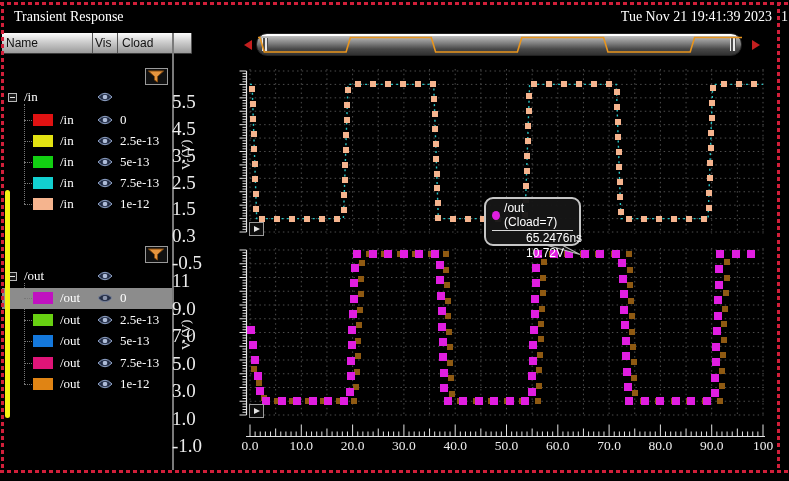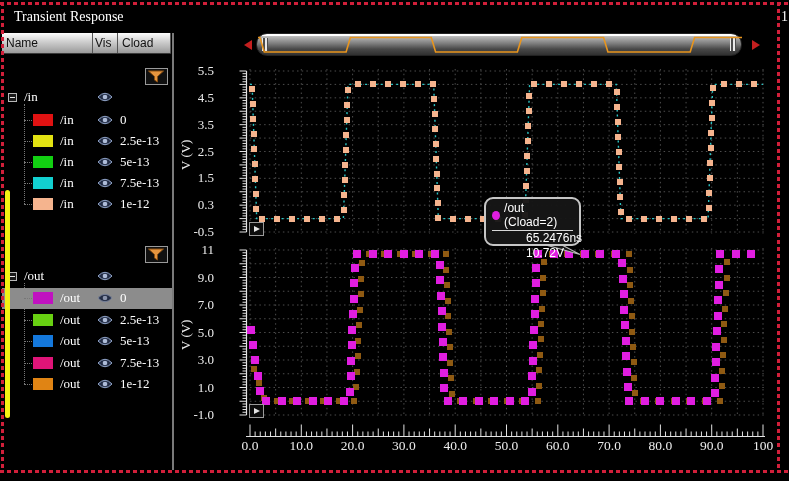--- a/index.html
+++ b/index.html
@@ -26,21 +26,21 @@
   
   .split{position:absolute;background:#7a7a7a;}
   
   .sb-thumb{position:absolute;border-radius:11px;
             background:linear-gradient(180deg,#ffffff 0 2px,#b9b9b9 12%,#7e7e7e 45%,#484848 72%,#303030 100%);
             border:1px solid #222;box-sizing:border-box;}
   .grip{position:absolute;width:6px;height:13px;
         background:repeating-linear-gradient(90deg,#e9e9e9 0 1.5px,#4c4c4c 1.5px 3.5px);}
   .arrow{position:absolute;width:0;height:0;}
   
-  .ytick{position:absolute;width:42px;text-align:right;font-size:13px;color:#ececec;}
+  .ytick{position:absolute;width:42px;font-size:19px;color:#ececec;margin-top:28px;}
   .xtick{position:absolute;transform:translateX(-50%);font-size:13.5px;color:#ececec;}
   .vlabel{position:absolute;font-size:13px;color:#ececec;transform:rotate(-90deg);transform-origin:center;}
   .xlabel{position:absolute;font-size:14px;color:#ececec;text-align:center;}
   
   .stripbtn{position:absolute;width:15px;height:14px;border:1px solid #9a9a9a;background:#0c0c0c;
             box-sizing:border-box;z-index:4;}
   .stripbtn .tri{position:absolute;left:4px;top:3px;width:0;height:0;
                  border-left:6px solid #e4e4e4;border-top:3.5px solid transparent;border-bottom:3.5px solid transparent;}
   
   .tooltip{position:absolute;left:484px;top:197px;width:97px;height:49px;background:rgba(22,22,22,.96);
@@ -55,23 +55,24 @@
 <body>
 
 <div class="window">
 
   <div class="bord h abs" style="left:0;top:2;top:2px;width:789px;"></div>
   <div class="bord h abs" style="left:0;top:470px;width:789px;"></div>
   <div class="bord v abs" style="left:1px;top:2px;height:471px;"></div>
   <div class="bord v abs" style="left:777px;top:2px;height:471px;"></div>
 
   <div class="abs title" style="left:14px;top:9px;text-align:center;">Transient Response</div>
+  <div class="abs title" style="right:17px;top:9px;">Tue Nov 21 19:41:39 2023</div>
   <div class="abs title" style="left:781px;top:9px;">1</div>
 
-  <div class="abs hdr" style="left:2px;top:33px;width:169px;">
+  <div class="abs hdr" style="left:2px;top:33px;width:190px;">
     <div class="cell" style="width:91px;">Name</div>
     <div class="cell" style="width:25px;padding-left:2px;">Vis</div>
     <div class="cell" style="flex:1;">Cload</div>
   </div>
 
   <div id="tree" class="abs" style="left: 0px; top: 53px; width: 180px; height: 417px; position: absolute;">
       <div style="position: absolute; left: 2px; top: 35px; width: 170px; height: 20px; font-size: 13px;">
         <div class="expander"></div>
         <span style="position: absolute; left: 22px; top: 1px;">/in</span>
         <span style="position: absolute; left: 95px; top: 4px;">
@@ -801,21 +802,21 @@
       <line x1="527.61" y1="10.5" x2="527.61" y2="15.5" stroke="#e2e2e2" stroke-width="1"></line>
       <line x1="532.74" y1="10.5" x2="532.74" y2="15.5" stroke="#e2e2e2" stroke-width="1"></line>
       <line x1="537.87" y1="10.5" x2="537.87" y2="15.5" stroke="#e2e2e2" stroke-width="1"></line>
       <line x1="543" y1="3.5" x2="543" y2="15.5" stroke="#e2e2e2" stroke-width="1"></line>
     </svg>
   <div id="xticks"></div>
 
   <div class="tooltip">
     <div class="hd">
       <div class="dot" id="ttdot" style="background: rgb(224, 30, 224);"></div>
-      <div>/out (Cload=2)</div>
+      <div>/out (Cload=7)</div>
     </div>
     <div class="ln">65.2476ns</div>
     <div class="ln">10.72V</div>
   </div>
   <svg class="abs" style="left:536px;top:244px;z-index:49;" width="52" height="16">
     <path d="M6,0 L24,0 L44,10.5 Z" fill="#161616" stroke="#b9b9b9" stroke-width="1.2"></path>
   </svg>
 
 <div class="ytick" style="left: 172px; top: 63px;">5.5</div>
     <div class="ytick" style="left: 172px; top: 89.8px;">4.5</div>

